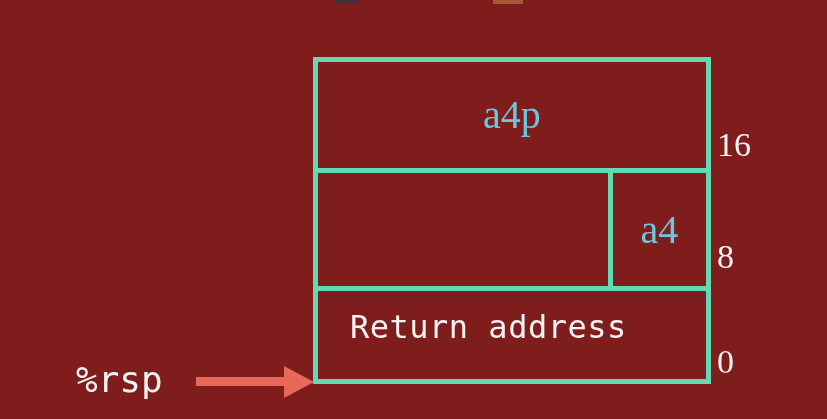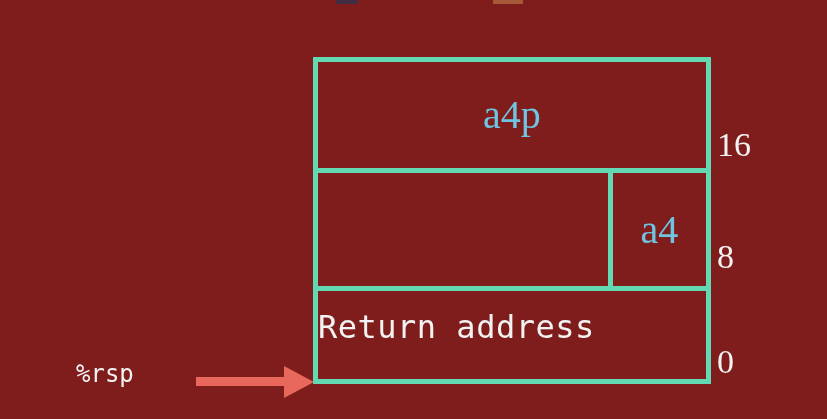--- a/index.html
+++ b/index.html
@@ -68,20 +68,21 @@
     display: flex;
     align-items: center;
     justify-content: center;
   }
 
   
   .slot-bot {
     top: 213px;
     height: 104px;
     justify-content: flex-start;
+    padding-left: 32px;
   }
 
   .val-text {
     color: var(--valcolor);
     font-size: 40px;
     line-height: 1;
     font-family: "Liberation Serif", "DejaVu Serif", serif;
   }
 
   .mono-text {
@@ -104,21 +105,21 @@
   .offset-16 { top: 128px; }
   .offset-8  { top: 240px; }
   .offset-0  { top: 345px; }
 
   
   .rsp-label {
     position: absolute;
     left: 76px;
     top: 362px;
     color: var(--labelcolor);
-    font-size: 24px;
+    font-size: 36px;
     line-height: 1;
     font-family: "DejaVu Sans Mono", "Liberation Mono", monospace;
   }
   .arrow-shaft {
     position: absolute;
     left: 196px;
     top: 377px;
     width: 90px;
     height: 9px;
     background: var(--arrow);

